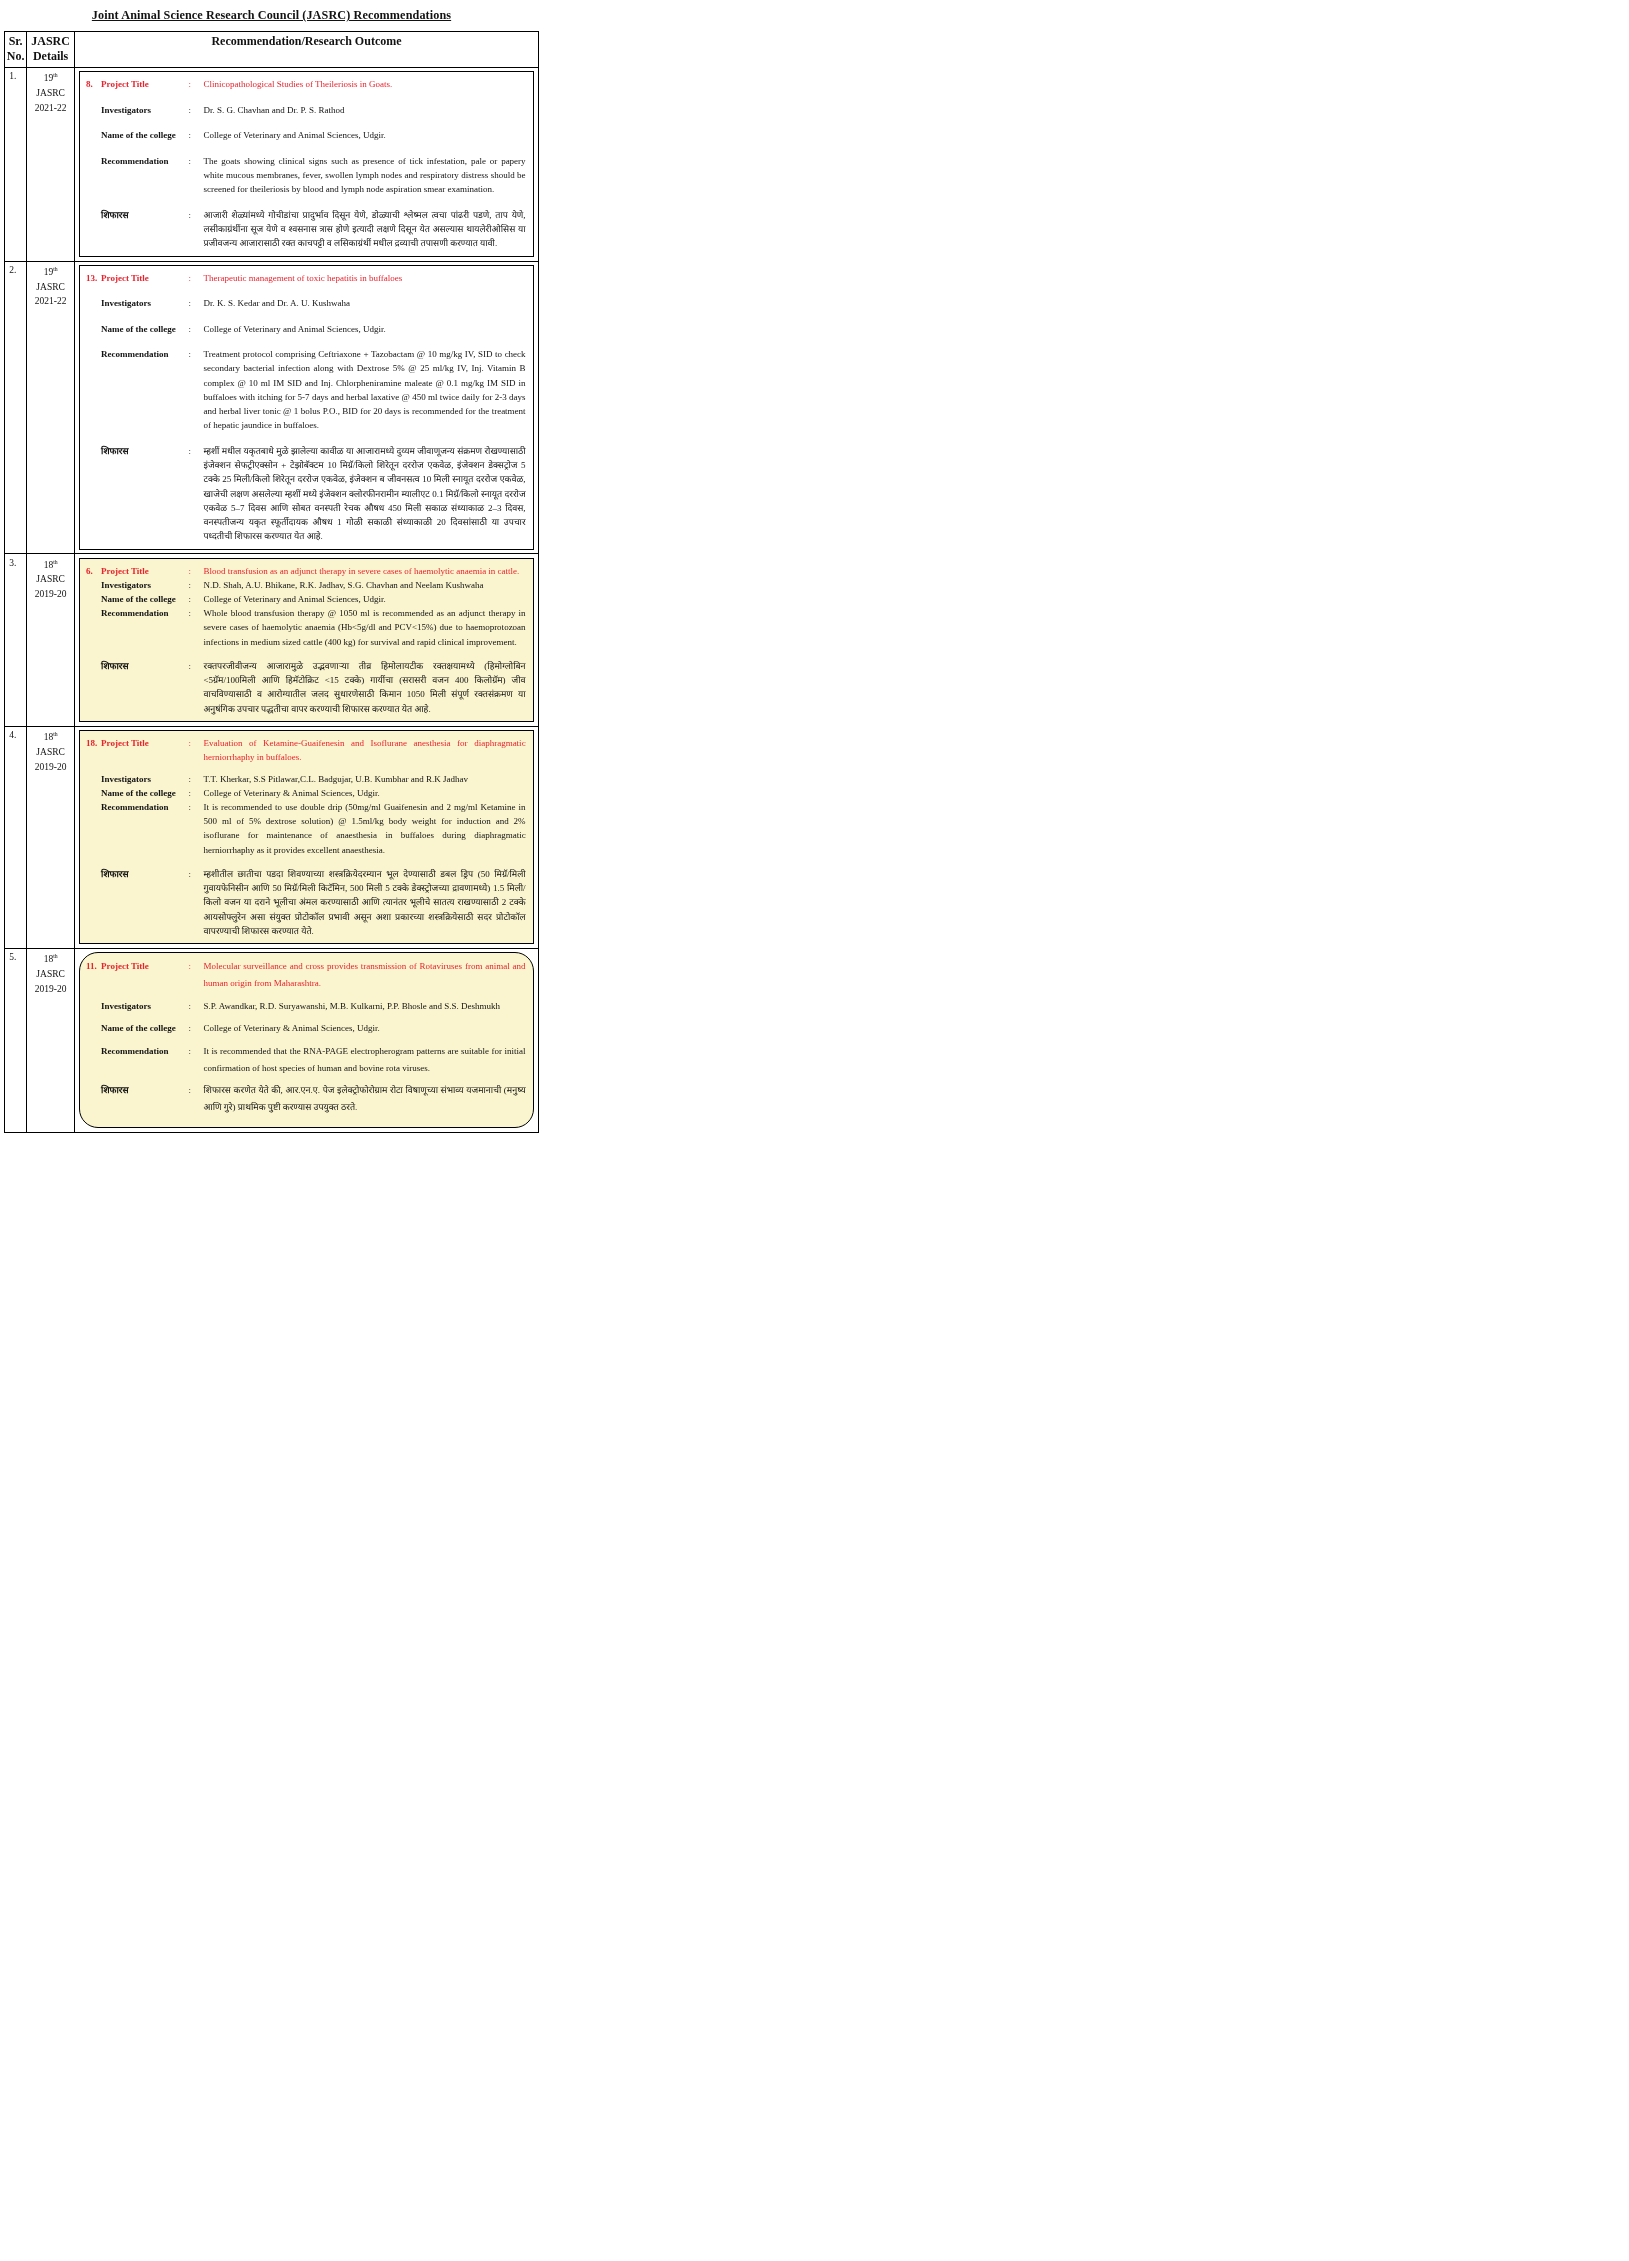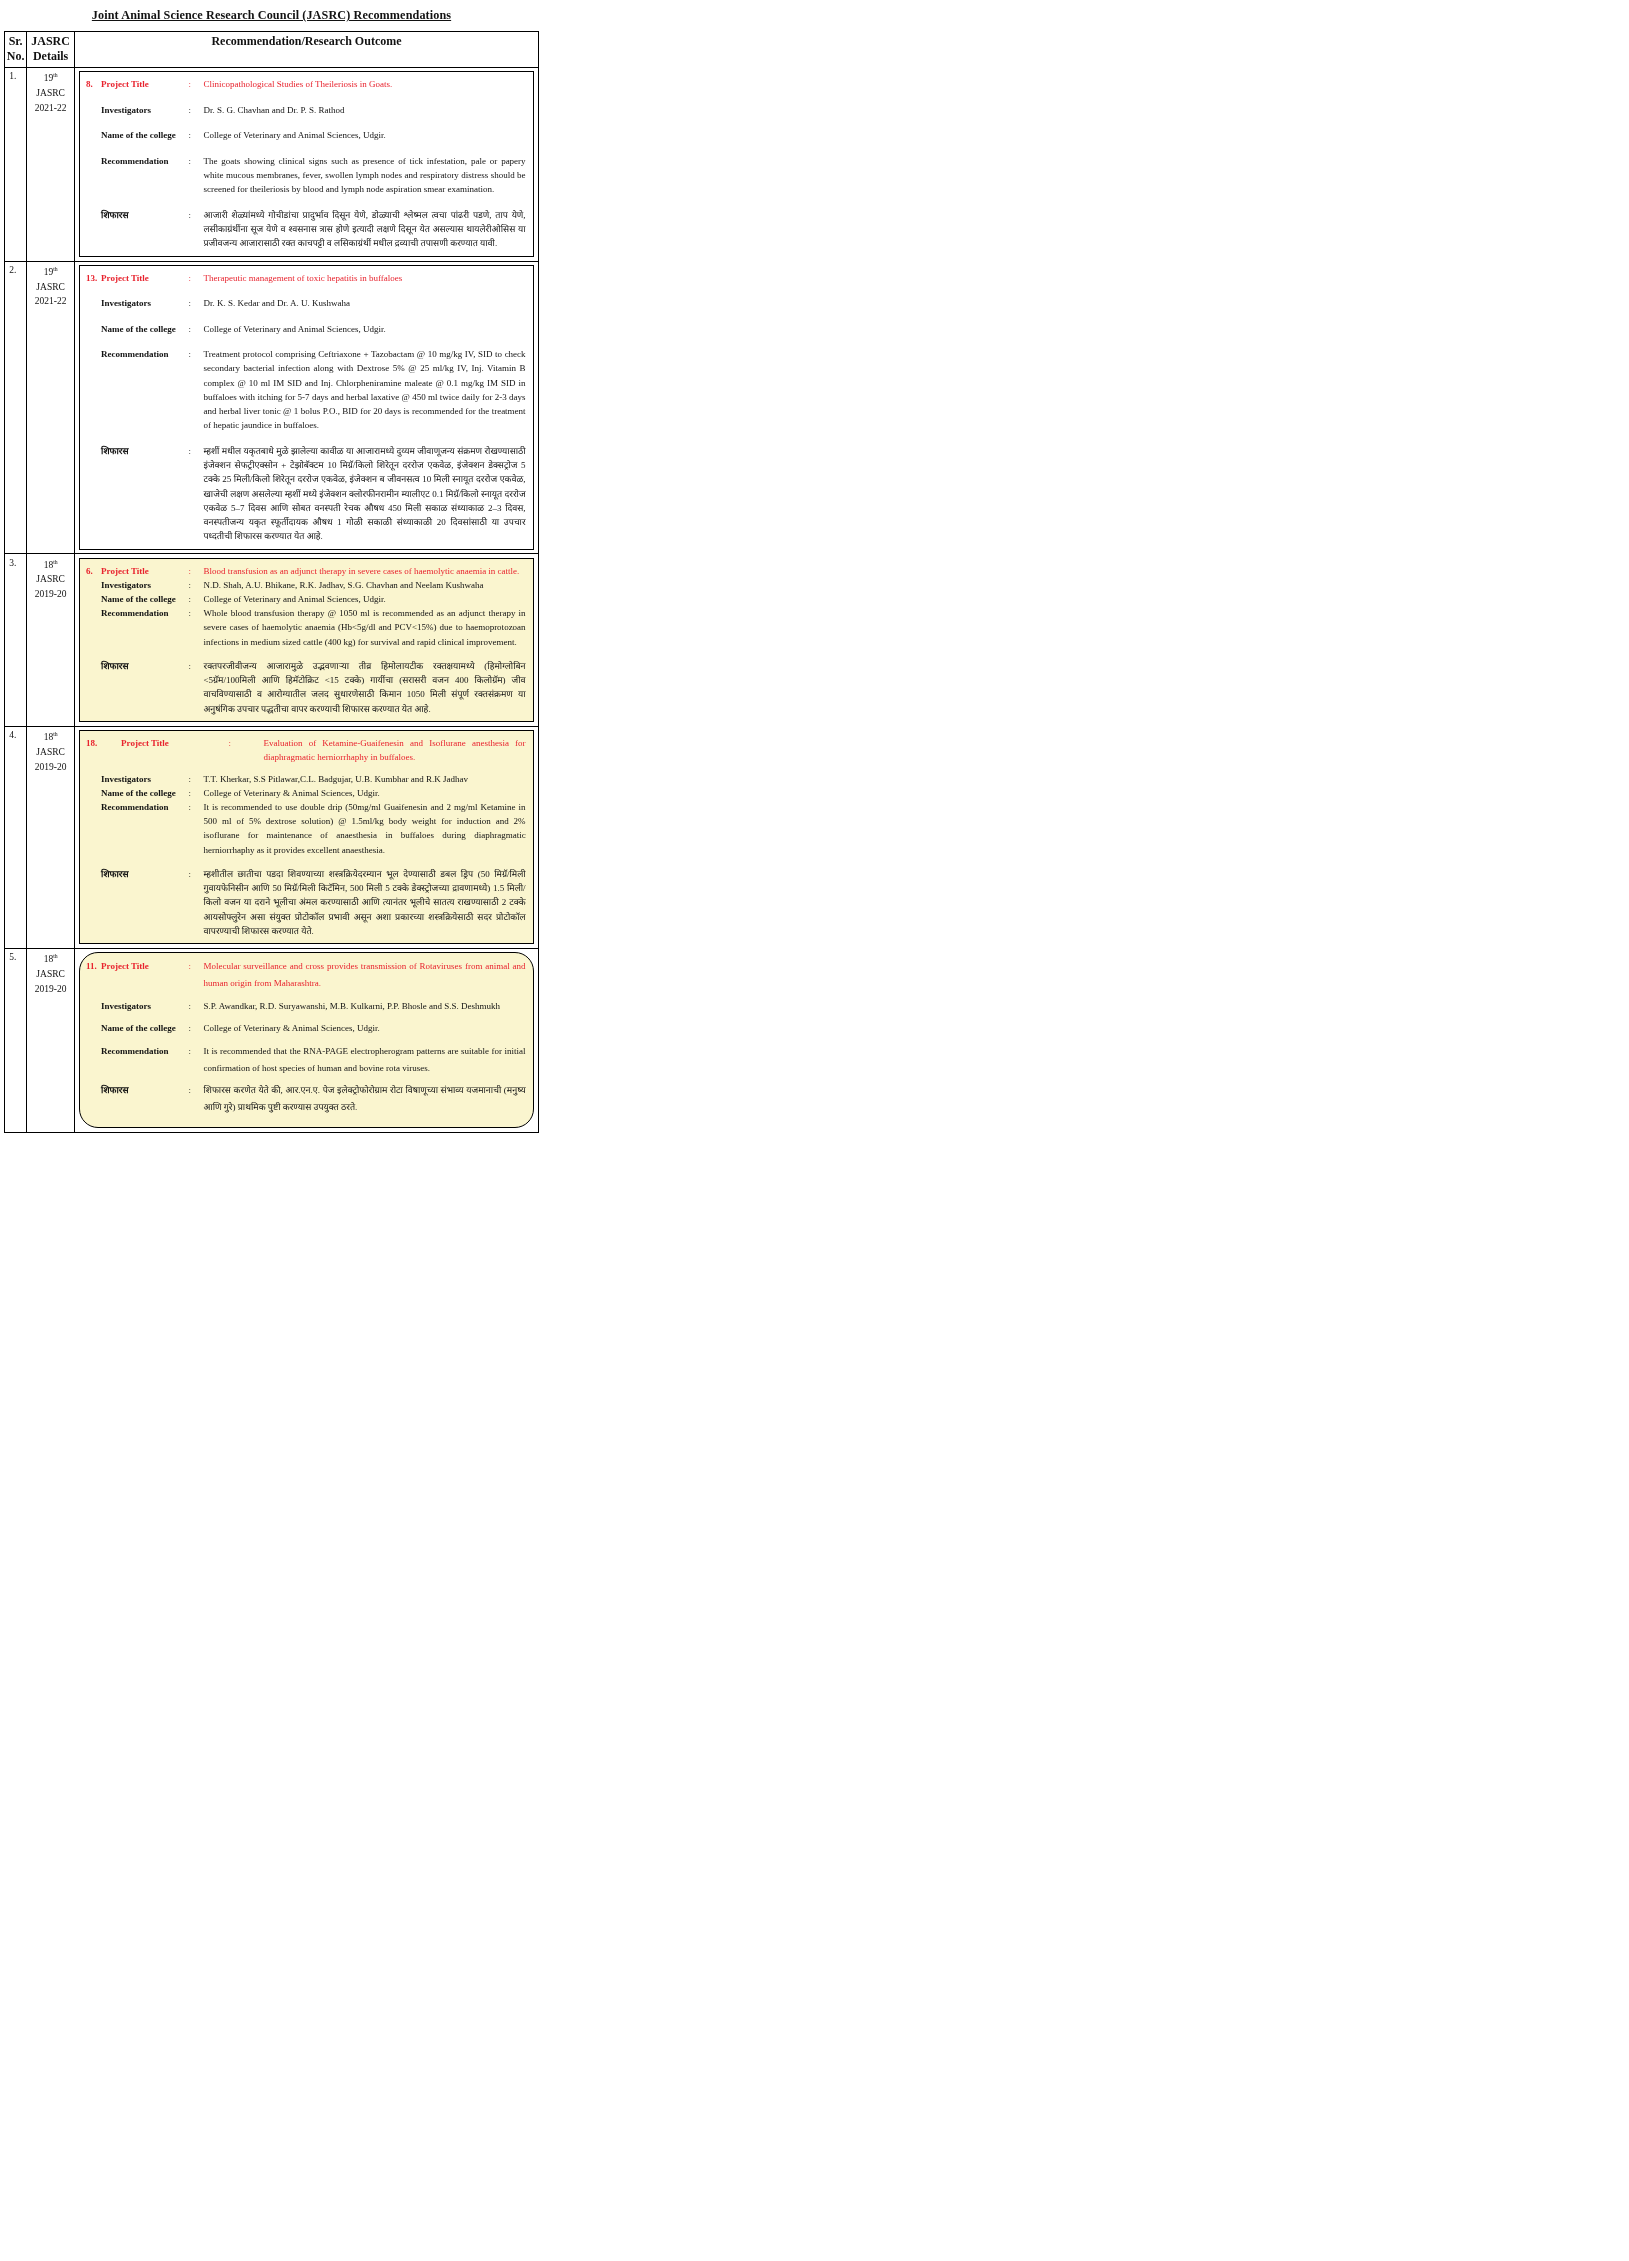--- a/index.html
+++ b/index.html
@@ -63,21 +63,21 @@
     line-height:1.58;
   }
   .f-num{flex:0 0 15px;}
   .f-label{flex:0 0 86px;font-weight:bold;}
   .f-colon{flex:0 0 15px;padding-left:1.4px;}
   .f-value{flex:1;text-align:justify;min-width:0;}
   .red{color:#e8232e;}
   .bold{font-weight:bold;}
   
   .gap{margin-bottom:11.3px;}
-  .gap-sm{margin-bottom:7.2px;gap:20px;}
+  .gap-sm{margin-bottom:7.2px;}
   .shif-top{margin-top:10px;}
   .r5 .field{line-height:1.9;margin-bottom:5.4px;}
   .r5 .shif-top{margin-top:5.4px;}
   .mh-r1{min-height:121px;}
   .mh-r2{min-height:198px;}
   .mh-r3{min-height:143px;}
   .mh-r4{min-height:148px;}
   .mh-r5{min-height:113px;border-radius:19px;}
 </style>
 </head>

